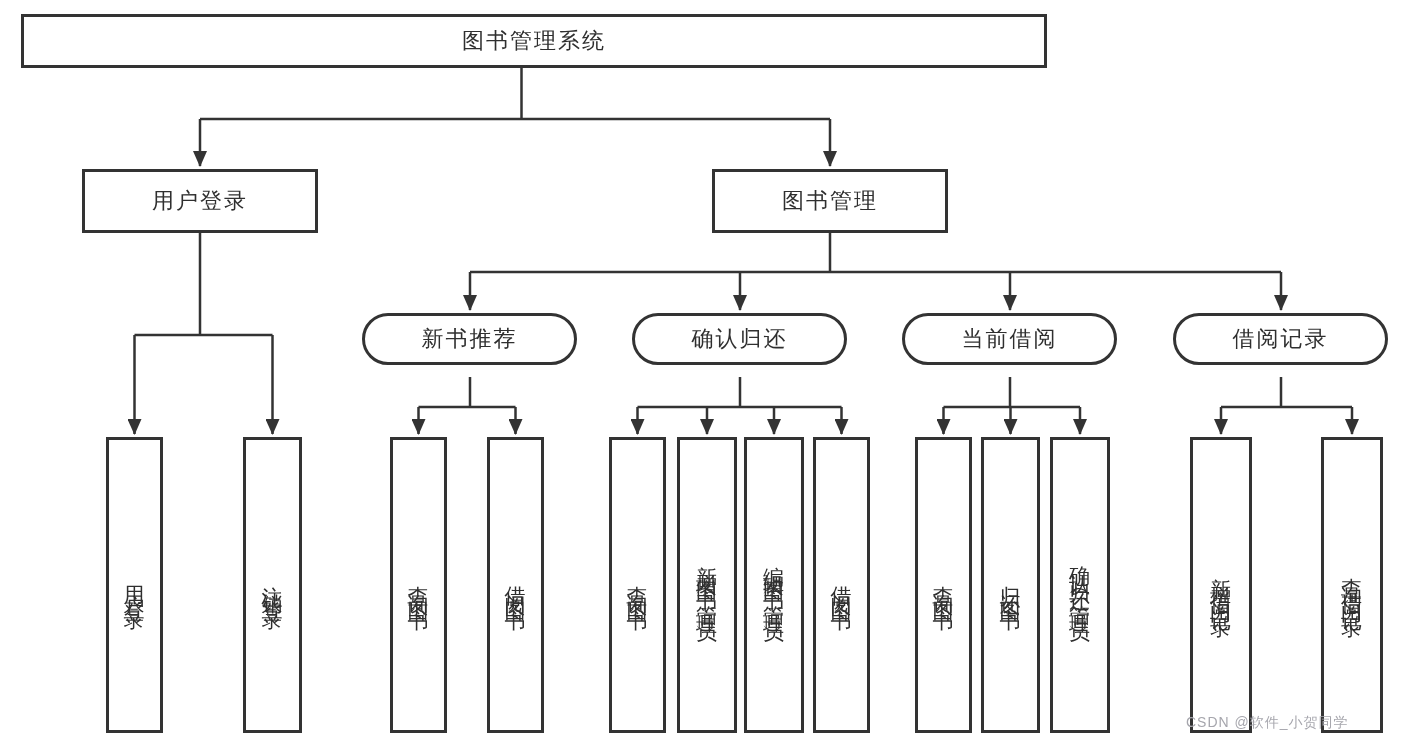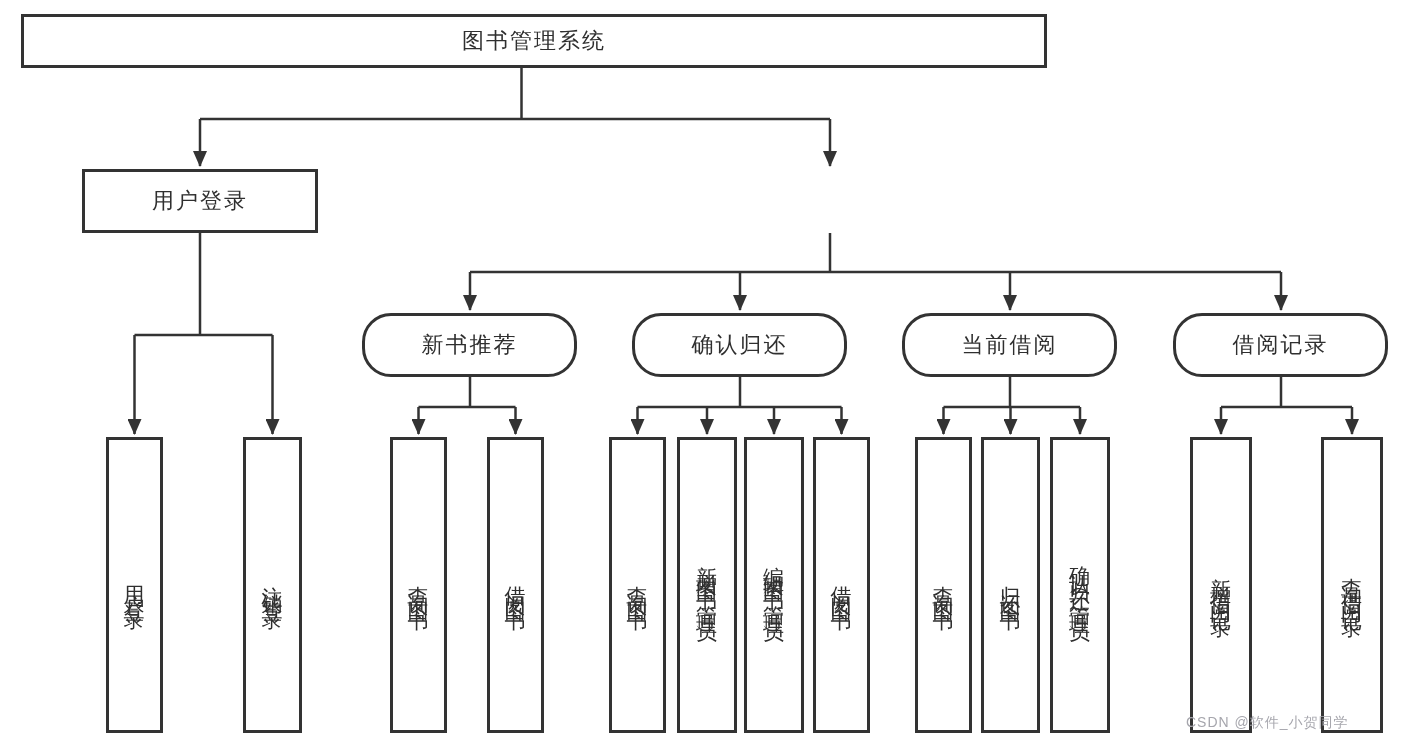--- a/index.html
+++ b/index.html
@@ -24,21 +24,21 @@
   .node{
     position:absolute;
     background:#ffffff;
     border:3px solid var(--line);
     display:flex;align-items:center;justify-content:center;
     text-align:center;
   }
   .node-h{font-size:22px;letter-spacing:2px;}
   .node-root{left:21px;top:14px;width:1026px;height:54px;}
   .node-l2{width:236px;height:64px;}
-  .node-l3{width:215px;height:64px;border-radius:29px;}
+  .node-l3{width:215px;height:52px;border-radius:29px;}
   .leaf{
     top:437px;height:296px;
     font-size:21px;
   }
   .leaf .vtext{
     writing-mode:vertical-rl;
     letter-spacing:8px;
     line-height:1.0;
     max-height:288px;
   }
@@ -97,20 +97,23 @@
     <path class="connector" d="M1352 407 V434" marker-end="url(#arrow)"></path>
   </svg>
 
   <div class="node node-root node-h">
     <span>图书管理系统</span>
   </div>
 
   <div class="node node-l2 node-h" style="left:82px;top:169px;">
     <span>用户登录</span>
   </div>
+  <div class="node node-l2 node-h" style="left:712px;top:169px;">
+    <span>图书管理</span>
+  </div>
 
   <div class="node node-l3 node-h" style="left:362px;top:313px;">
     <span>新书推荐</span>
   </div>
   <div class="node node-l3 node-h" style="left:632px;top:313px;">
     <span>确认归还</span>
   </div>
   <div class="node node-l3 node-h" style="left:902px;top:313px;">
     <span>当前借阅</span>
   </div>

